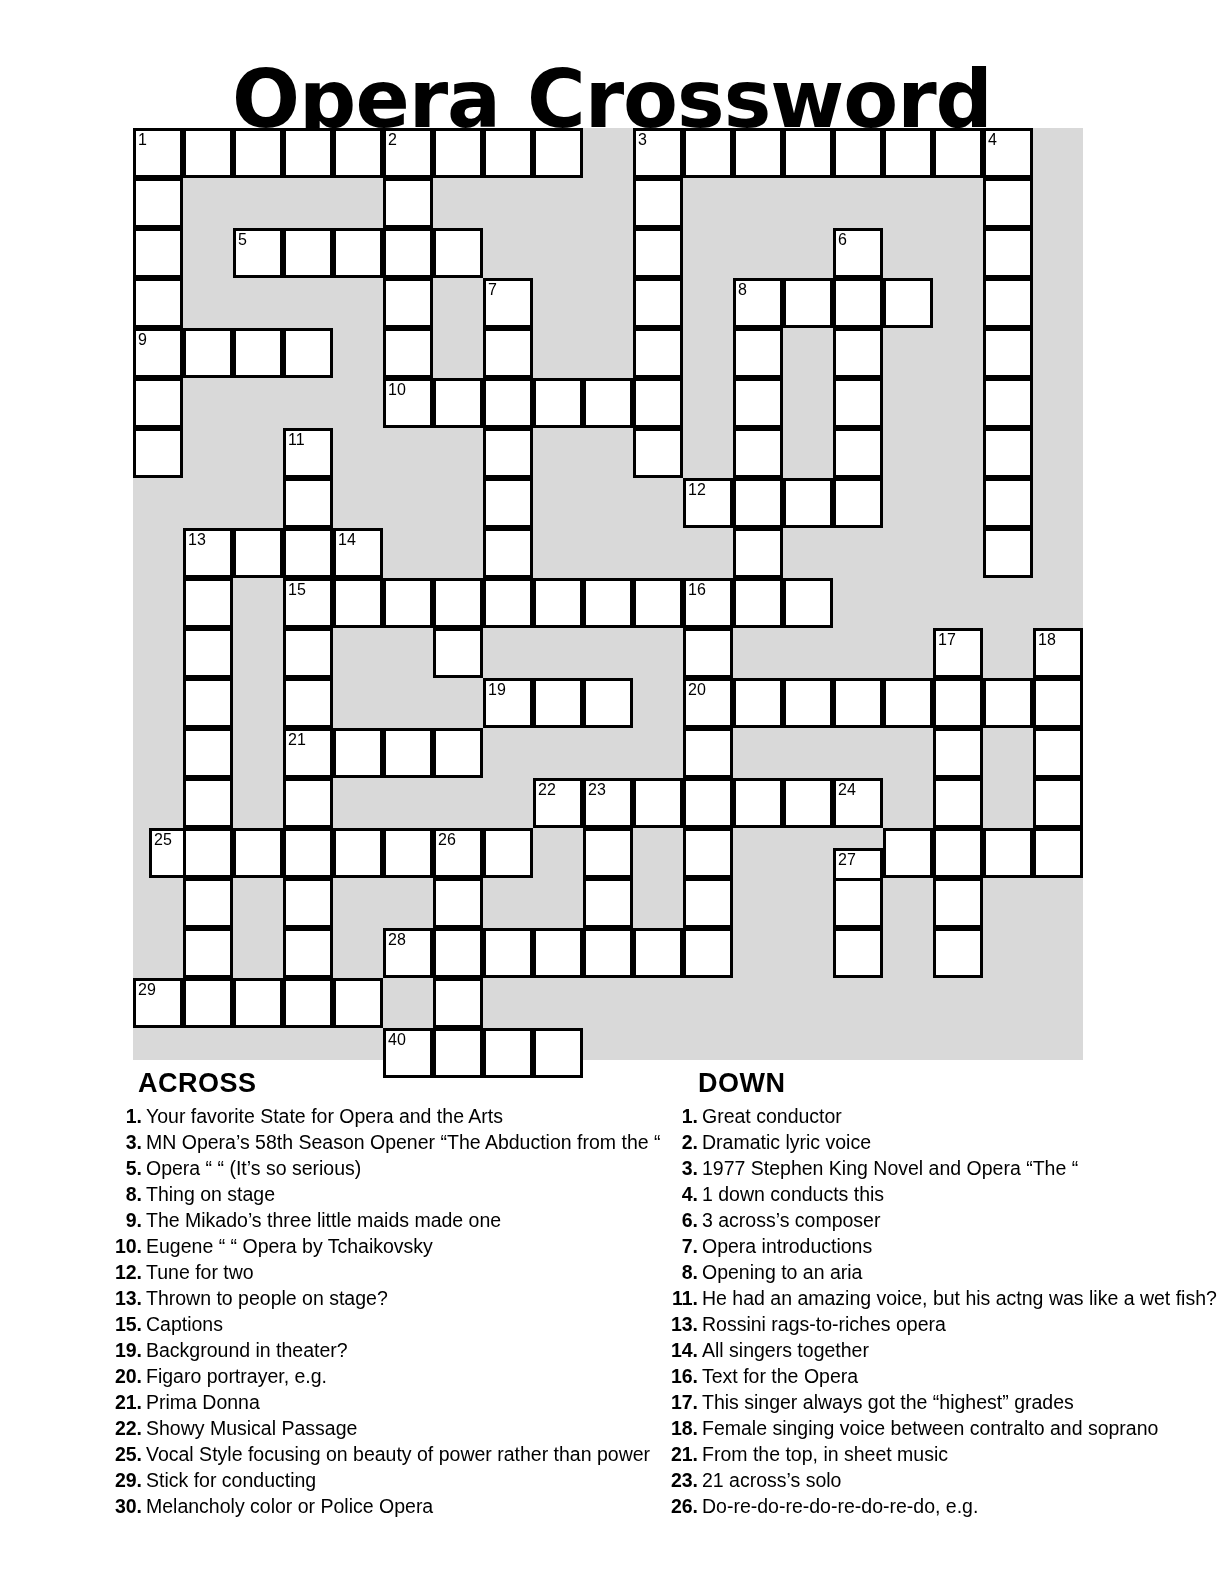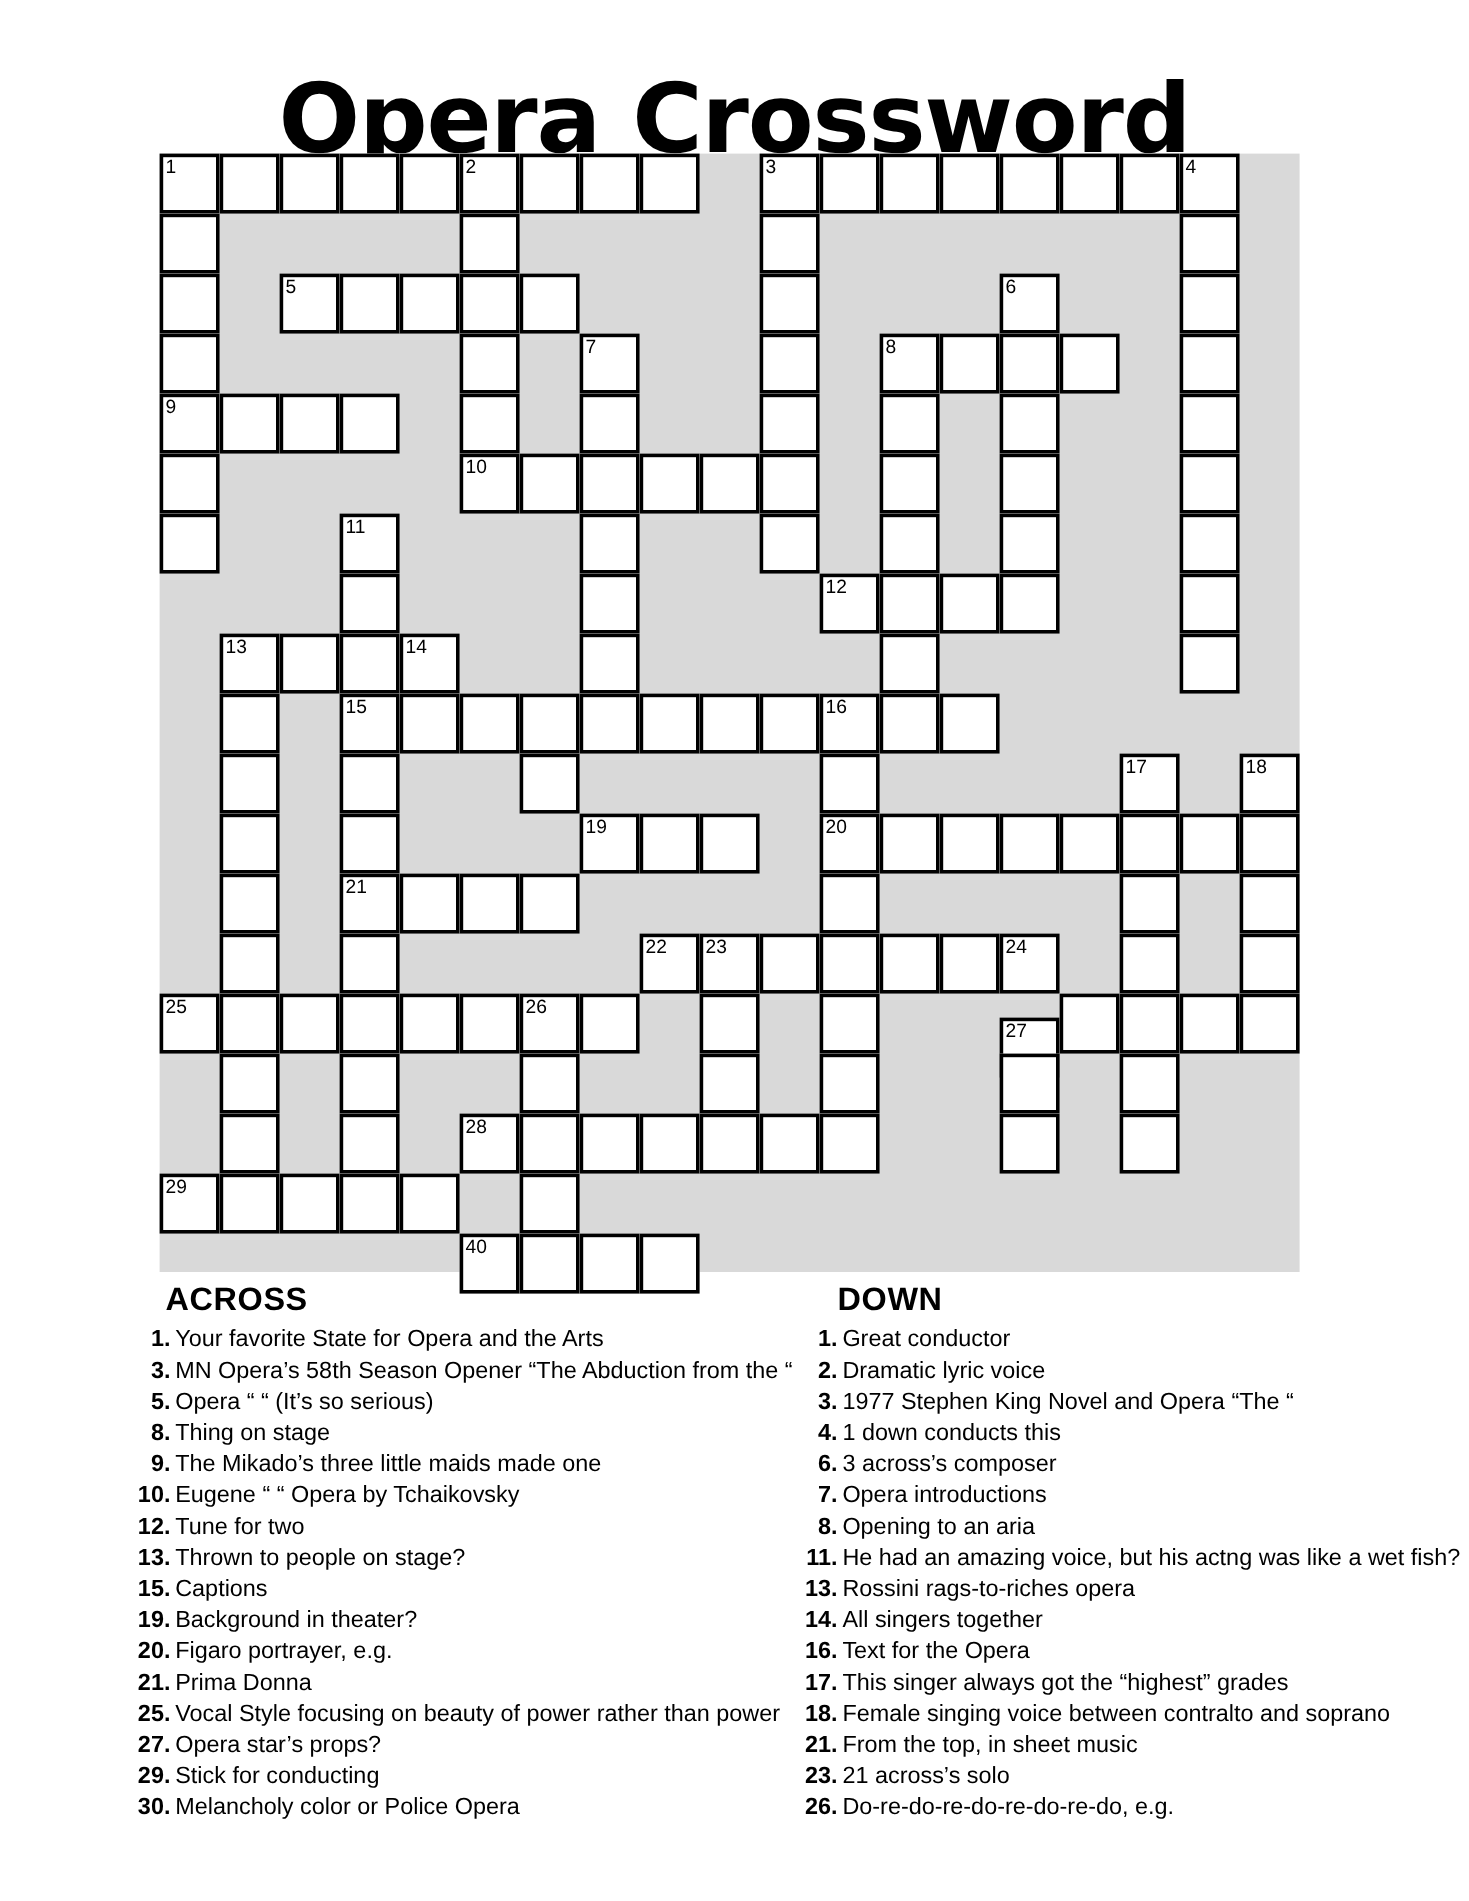--- a/index.html
+++ b/index.html
@@ -274,21 +274,21 @@
       </div>
       <div class="cell" style="left: 500px; top: 650px;"></div>
       <div class="cell" style="left: 550px; top: 650px;"></div>
       <div class="cell" style="left: 600px; top: 650px;"></div>
       <div class="cell" style="left: 650px; top: 650px;"></div>
       <div class="cell" style="left: 700px; top: 650px;">
         <span class="num">24</span>
       </div>
       <div class="cell" style="left: 800px; top: 650px;"></div>
       <div class="cell" style="left: 900px; top: 650px;"></div>
-      <div class="cell" style="left: 0px; top: 700px;">
+      <div class="cell" style="left: 16px; top: 700px;">
         <span class="num">25</span>
       </div>
       <div class="cell" style="left: 50px; top: 700px;"></div>
       <div class="cell" style="left: 100px; top: 700px;"></div>
       <div class="cell" style="left: 150px; top: 700px;"></div>
       <div class="cell" style="left: 200px; top: 700px;"></div>
       <div class="cell" style="left: 250px; top: 700px;"></div>
       <div class="cell" style="left: 300px; top: 700px;">
         <span class="num">26</span>
       </div>
@@ -348,22 +348,22 @@
           <li><span class="n">5.</span><span class="t">Opera “ “ (It’s so serious)</span></li>
           <li><span class="n">8.</span><span class="t">Thing on stage</span></li>
           <li><span class="n">9.</span><span class="t">The Mikado’s three little maids made one</span></li>
           <li><span class="n">10.</span><span class="t">Eugene “ “ Opera by Tchaikovsky</span></li>
           <li><span class="n">12.</span><span class="t">Tune for two</span></li>
           <li><span class="n">13.</span><span class="t">Thrown to people on stage?</span></li>
           <li><span class="n">15.</span><span class="t">Captions</span></li>
           <li><span class="n">19.</span><span class="t">Background in theater?</span></li>
           <li><span class="n">20.</span><span class="t">Figaro portrayer, e.g.</span></li>
           <li><span class="n">21.</span><span class="t">Prima Donna</span></li>
+          <li><span class="n">22.</span><span class="t">Showy Musical Passage</span></li>
           <li><span class="n">25.</span><span class="t">Vocal Style focusing on beauty of power rather than power</span></li>
-          <li><span class="n">27.</span><span class="t">Opera star’s props?</span></li>
           <li><span class="n">29.</span><span class="t">Stick for conducting</span></li>
           <li><span class="n">30.</span><span class="t">Melancholy color or Police Opera</span></li>
         </ul>
     </div>
 
     <div class="clue-col" id="down-col">
       <div class="clue-head">DOWN</div>
       <ul class="clue-list" id="down-list">
           <li><span class="n">1.</span><span class="t">Great conductor</span></li>
           <li><span class="n">2.</span><span class="t">Dramatic lyric voice</span></li>

